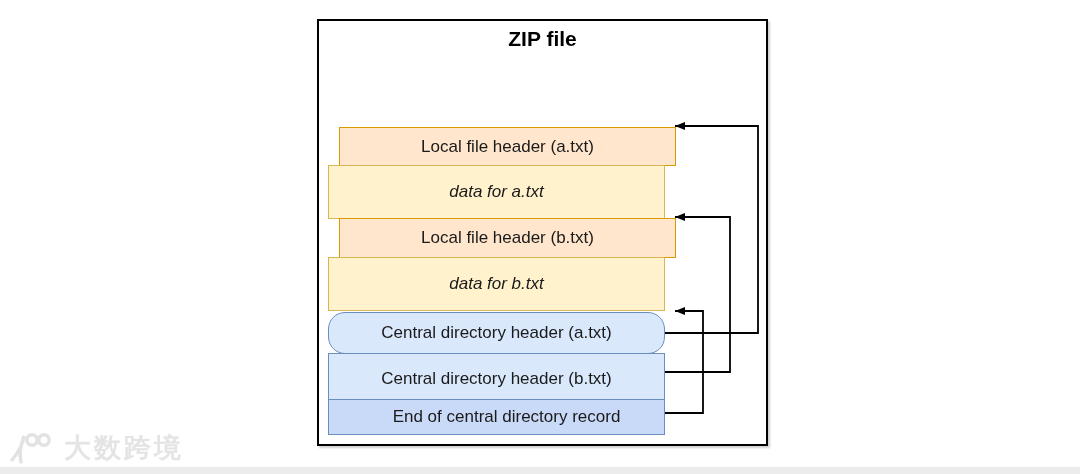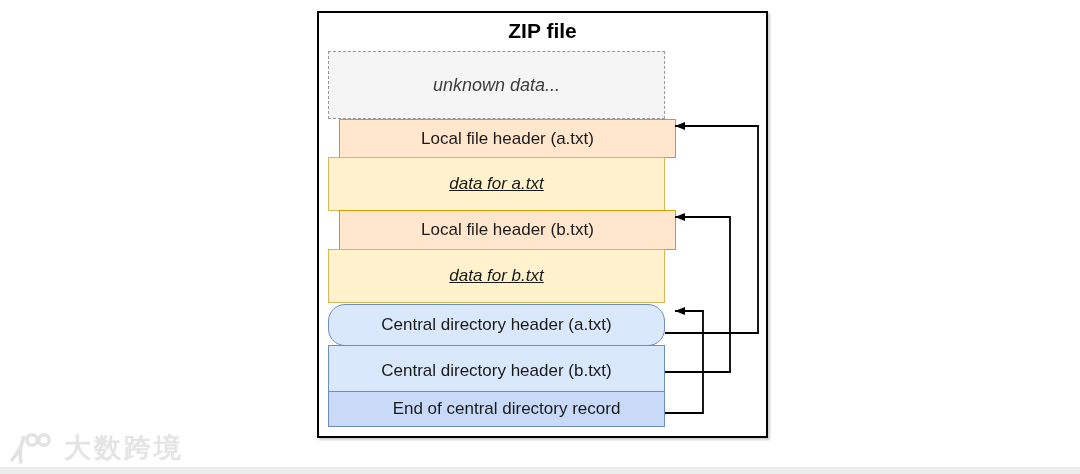--- a/index.html
+++ b/index.html
@@ -8,21 +8,21 @@
     background: #ffffff;
     font-family: "Liberation Sans", sans-serif;
     position: relative;
     overflow: hidden;
   }
   .canvas { position: absolute; inset: 0; }
 
   
   .zip-box {
     position: absolute;
-    left: 317px; top: 11px;
+    left: 317px; top: 19px;
     width: 451px; height: 427px;
     background: #ffffff;
     border: 2px solid var(--outer-border, #000);
     box-sizing: border-box;
     box-shadow: 2px 2px 2px #cfcfcf;
   }
   .zip-title {
     position: absolute;
     left: 0; top: 6px; width: 100%;
     text-align: center;
@@ -50,21 +50,20 @@
   }
   .style-orange {
     background: var(--orange-fill, #ffe6cc);
     border: 1px solid var(--orange-border, #d79b00);
     margin-left: 11px;
   }
   .style-yellow {
     background: var(--yellow-fill, #fff2cc);
     border: 1px solid var(--yellow-border, #d6b656);
     font-style: italic;
-    text-decoration: underline;
   }
   .style-blue {
     background: var(--blue-fill, #dae8fc);
     border: 1px solid var(--blue-border, #6c8ebf);
   }
   .style-bluedark {
     background: var(--bluedark-fill, #c9daf8);
     border: 1px solid var(--blue-border, #6c8ebf);
   }
 
@@ -114,21 +113,20 @@
   }
 </style>
 </head>
 <body>
 
 <div class="canvas">
 
   <div class="zip-box">
     <div class="zip-title">ZIP file</div>
 
-    <div class="dbox style-unknown" id="row-0">unknown data...</div>
     <div class="dbox style-orange" id="row-1">Local file header (a.txt)</div>
     <div class="dbox style-yellow" id="row-2">data for a.txt</div>
     <div class="dbox style-orange" id="row-3">Local file header (b.txt)</div>
     <div class="dbox style-yellow" id="row-4">data for b.txt</div>
     <div class="dbox style-blue" id="row-5">Central directory header (a.txt)</div>
     <div class="dbox style-blue" id="row-6">Central directory header (b.txt)</div>
     <div class="dbox style-bluedark" id="row-7">End of central directory record</div>
   </div>
 
   <svg class="arrow-layer" viewBox="0 0 1080 474" xmlns="http://www.w3.org/2000/svg">

